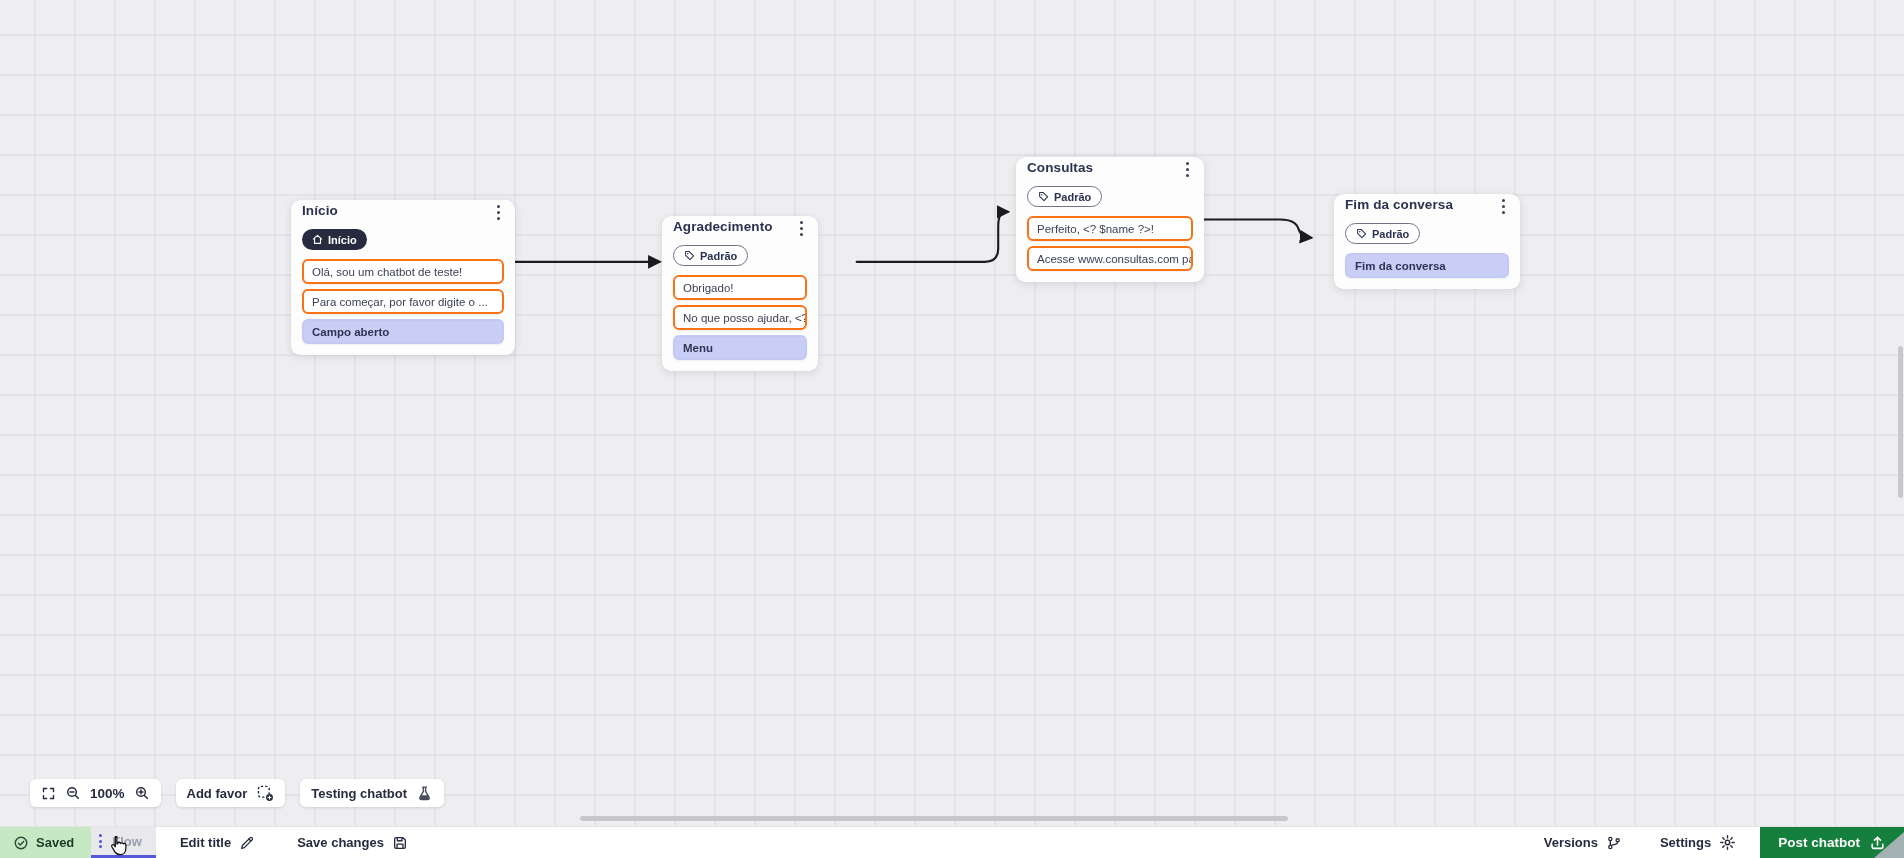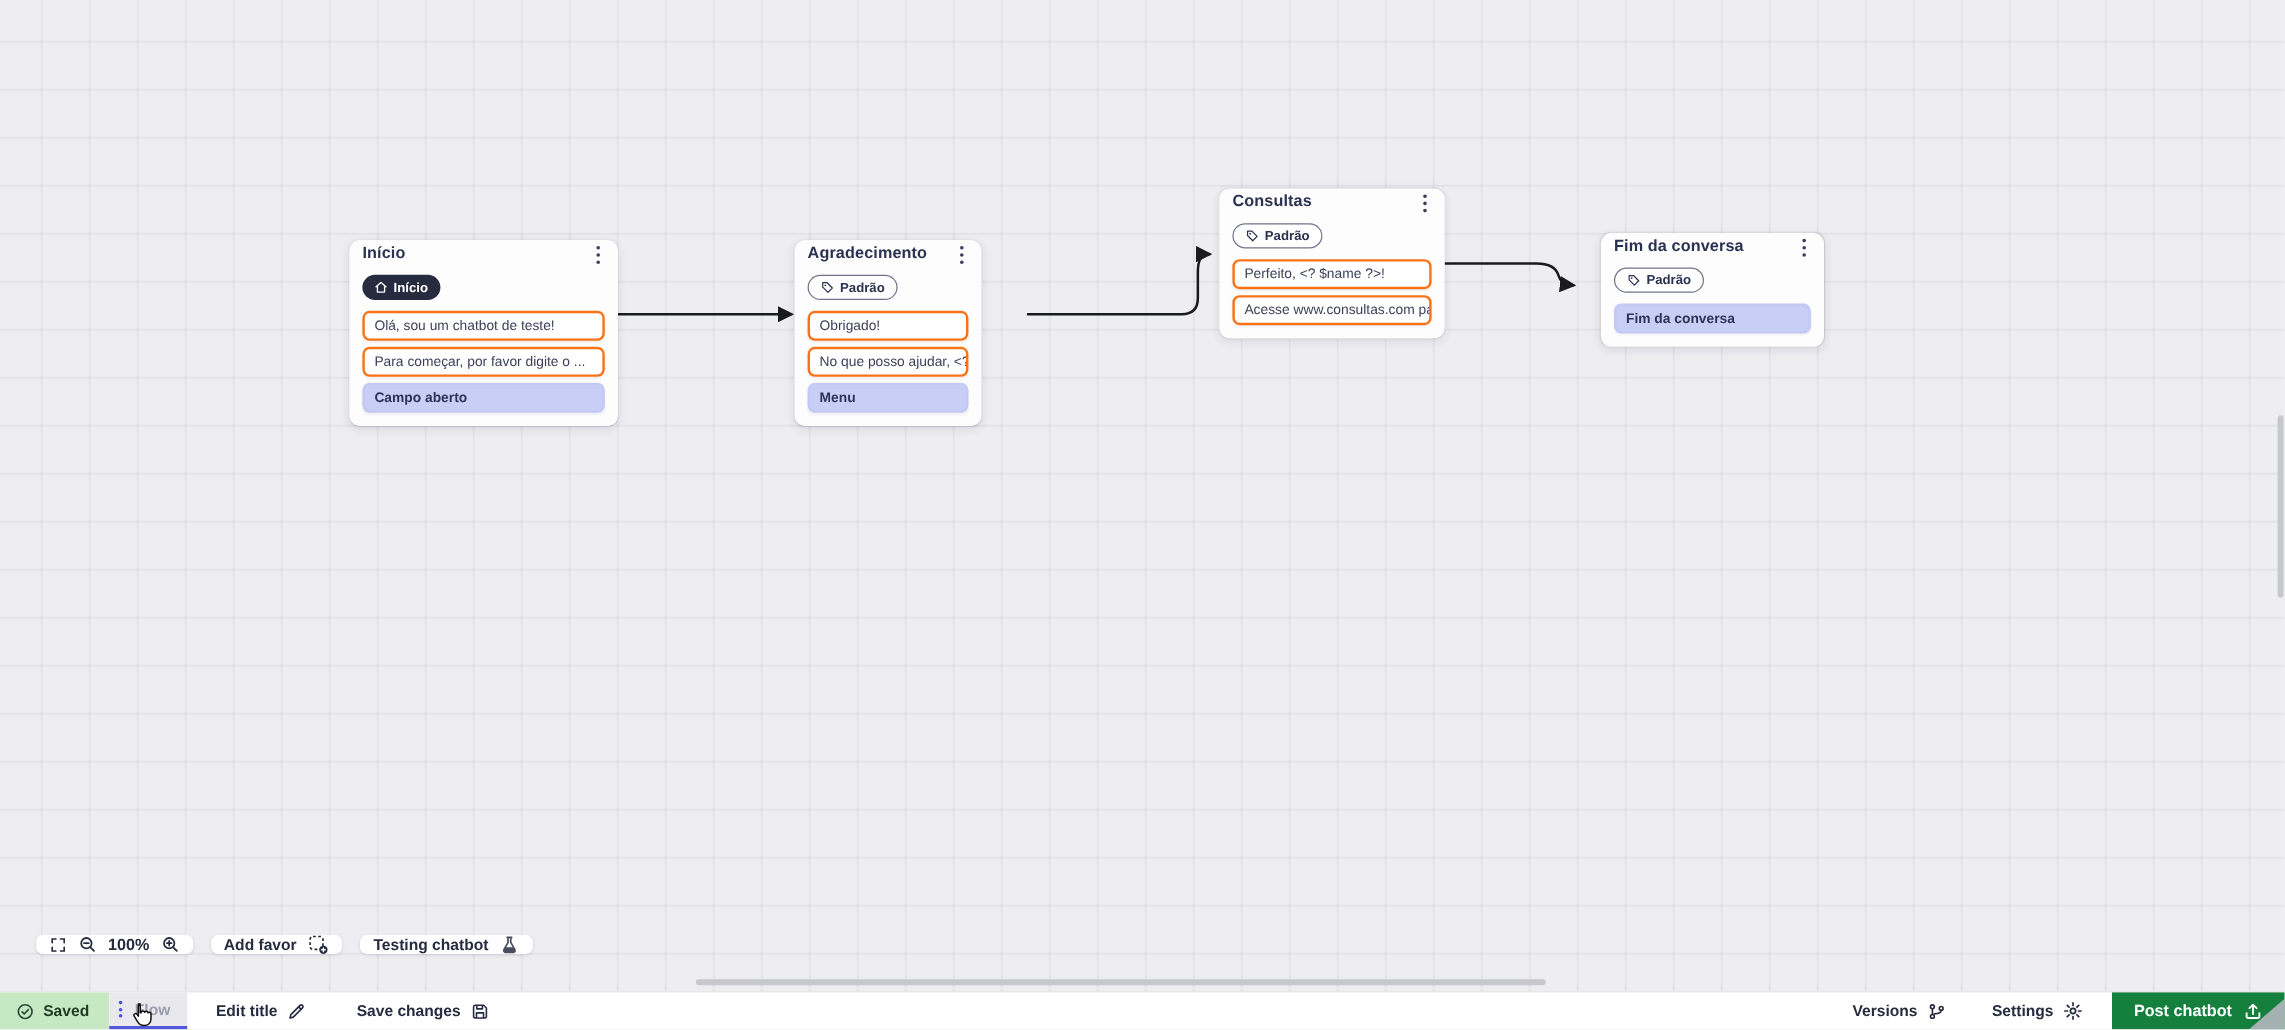--- a/index.html
+++ b/index.html
@@ -44,21 +44,21 @@
     height:25px; line-height:23px; background:#ffffff; border:2px solid #f97316;
     border-radius:6px; padding:0 8px; font-size:11.5px; color:#3c4158;
     white-space:nowrap; overflow:hidden; box-shadow:0 1px 2px rgba(30,30,60,0.06);
     cursor:pointer;
   }
   .block.lavender { background:#c9cef6; border-color:#c3c9f4; color:#2e3456; font-weight:700; }
 
   
   .toolbar { position:absolute; left:30px; top:779px; display:flex; gap:15px; align-items:center; }
   .tool-card {
-    display:flex; align-items:center; gap:9px; height:16px; padding:0 11px;
+    display:flex; align-items:center; gap:9px; height:28px; padding:0 11px;
     background:#fff; border-radius:6px; box-shadow:0 1px 3px rgba(30,30,60,0.14);
     font-size:13px; font-weight:700; color:#262b3f; cursor:pointer;text-align:right;
   }
   .tool-card .zoom-pct { font-size:13.5px; }
   .icon-btn { display:flex; align-items:center; cursor:pointer; }
 
   
   .h-scroll { position:absolute; left:580px; top:816px; width:708px; height:5px; border-radius:3px; background:#c7c8ce; }
   .v-scroll { position:absolute; right:1px; top:346px; width:5px; height:152px; border-radius:3px; background:#c7c8ce; }
 
@@ -121,21 +121,21 @@
           <span>Início</span>
         </span>
       </div>
       <div class="blocks">
         <div class="block">Olá, sou um chatbot de teste!</div>
         <div class="block">Para começar, por favor digite o ...</div>
         <div class="block lavender">Campo aberto</div>
       </div>
     </div>
 
-    <div class="node" style="left:662px; top:200px; width:156px;">
+    <div class="node" style="left:662px; top:216px; width:156px;">
       <div class="node-header">
         <span class="node-title">Agradecimento</span>
         <span class="dots">
             <i></i>
             <i></i>
             <i></i>
           </span>
       </div>
       <div class="badge-row">
         <span class="badge outline">

